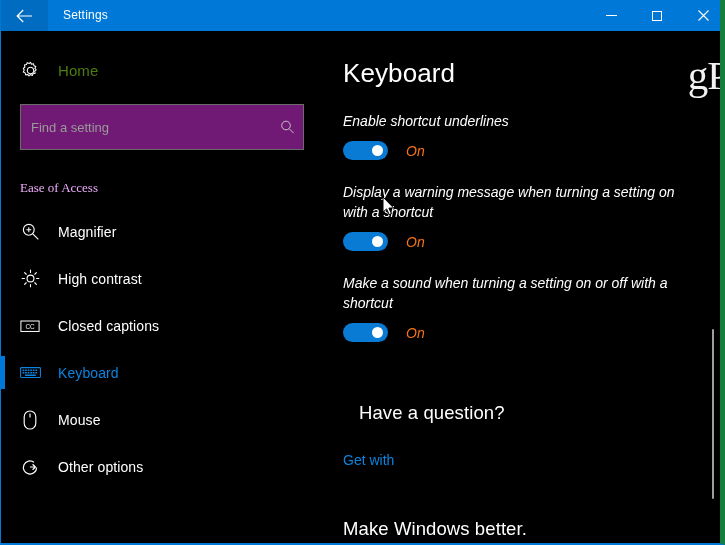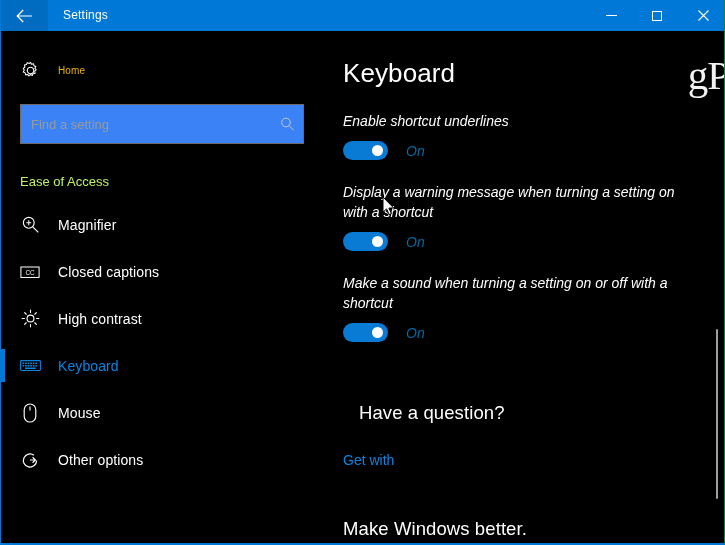--- a/index.html
+++ b/index.html
@@ -15,21 +15,21 @@
     -webkit-font-smoothing: antialiased;
   }
 
   .window {
     position: relative;
     width: 725px;
     height: 545px;
     box-sizing: border-box;
     background: #000000;
     border-left: 1px solid #0078d7;
-    border-right: 1px solid #15803d;
+    border-right: 5px solid #15803d;
     border-bottom: 2px solid #0078d7;
     overflow: hidden;
   }
 
   
   .titlebar {
     position: absolute;
     top: 0; left: 0;
     width: 725px;
     height: 31px;
@@ -91,34 +91,34 @@
     padding-left: 17px;
     cursor: pointer;
   }
   .home-icon {
     width: 22px;
     display: flex;
     justify-content: center;
     align-items: center;
   }
   .home-label {
-    color: #eab308;
-    font-size: 10px;
+    color: #4d7c0f;
+    font-size: 15px;
     margin-left: 17px;
     letter-spacing: 0.1px;
   }
 
   .search-box {
     position: relative;
     margin: 17px 15px 0 18px;
     width: 284px;
-    height: 40px;
+    height: 46px;
     box-sizing: border-box;
     border: 1px solid #6b6b6b;
-    background: #3b82f6;
+    background: #701a75;
     display: flex;
     align-items: center;
     cursor: text;
   }
   .search-input {
     border: none;
     background: transparent;
     outline: none;
     color: #ffffff;
     font-family: "Liberation Sans", sans-serif;
@@ -132,23 +132,24 @@
   .search-icon {
     position: absolute;
     right: 8px;
     top: 50%;
     transform: translateY(-50%);
     display: flex;
     pointer-events: none;
   }
 
   .group-label {
-    color: #bef264;
+    color: #f0abfc;
     font-size: 13px;
     margin: 30px 0 0 18px;
+    font-family: Liberation Serif, serif;
   }
 
   .nav-list { margin-top: 12px; }
   .nav-item {
     position: relative;
     display: flex;
     align-items: center;
     height: 47px;
     padding-left: 17px;
     cursor: pointer;
@@ -238,21 +239,21 @@
   .toggle .knob {
     position: absolute;
     width: 11px;
     height: 11px;
     border-radius: 50%;
     background: #ffffff;
     top: 4px;
     right: 5px;
   }
   .toggle-state {
-    color: #0369a1;
+    color: #f97316;
     font-size: 14px;
     margin-left: 18px;
   }
 
   .help-title {
     color: #ffffff;
     font-size: 18.5px;
     font-weight: normal;
     margin: 16px;
     padding: 44px 0 0 16px;
@@ -366,39 +367,39 @@
             <circle cx="8.2" cy="8.2" r="5.7" fill="none" stroke="#ffffff" stroke-width="1.2"></circle>
             <path d="M12.4 12.4 L18.2 18.2" fill="none" stroke="#ffffff" stroke-width="1.2"></path>
             <path d="M8.2 5.6 V10.8 M5.6 8.2 H10.8" fill="none" stroke="#ffffff" stroke-width="1.1"></path>
           </svg>
         </span>
         <span class="nav-label">Magnifier</span>
       </div>
 
       <div class="nav-item">
         <span class="nav-icon">
-          <svg width="20" height="16" viewBox="0 0 22 16">
-            <rect x="1" y="2.5" width="20" height="11.5" fill="none" stroke="#ffffff" stroke-width="1.1"></rect>
-            <text x="11" y="11.4" font-family="Liberation Sans, sans-serif" font-size="7" fill="#ffffff" text-anchor="middle">CC</text>
-          </svg>
-        </span>
-        <span class="nav-label">Closed captions</span>
-      </div>
-
-      <div class="nav-item">
-        <span class="nav-icon">
           <svg width="19" height="19" viewBox="0 0 20 20">
             <circle cx="10" cy="10" r="3.6" fill="none" stroke="#ffffff" stroke-width="1.2"></circle>
             <g stroke="#ffffff" stroke-width="1.2" stroke-linecap="round">
               <path d="M10 1.2V3.6M10 16.4V18.8M1.2 10H3.6M16.4 10H18.8"></path>
               <path d="M3.8 3.8 L5.5 5.5M14.5 14.5 L16.2 16.2M16.2 3.8 L14.5 5.5M5.5 14.5 L3.8 16.2"></path>
             </g>
           </svg>
         </span>
         <span class="nav-label">High contrast</span>
+      </div>
+
+      <div class="nav-item">
+        <span class="nav-icon">
+          <svg width="20" height="16" viewBox="0 0 22 16">
+            <rect x="1" y="2.5" width="20" height="11.5" fill="none" stroke="#ffffff" stroke-width="1.1"></rect>
+            <text x="11" y="11.4" font-family="Liberation Sans, sans-serif" font-size="7" fill="#ffffff" text-anchor="middle">CC</text>
+          </svg>
+        </span>
+        <span class="nav-label">Closed captions</span>
       </div>
 
       <div class="nav-item selected">
         <span class="nav-icon">
           <svg width="21" height="15" viewBox="0 0 22 15">
             <rect x="0.6" y="2.4" width="20.8" height="10.4" rx="1" fill="none" stroke="#0a84e0" stroke-width="1.1"></rect>
             <g fill="#0a84e0">
               <rect x="2.6" y="4.4" width="1.8" height="1.6"></rect>
                 <rect x="5.3" y="4.4" width="1.8" height="1.6"></rect>
               <rect x="8" y="4.4" width="1.8" height="1.6"></rect>

